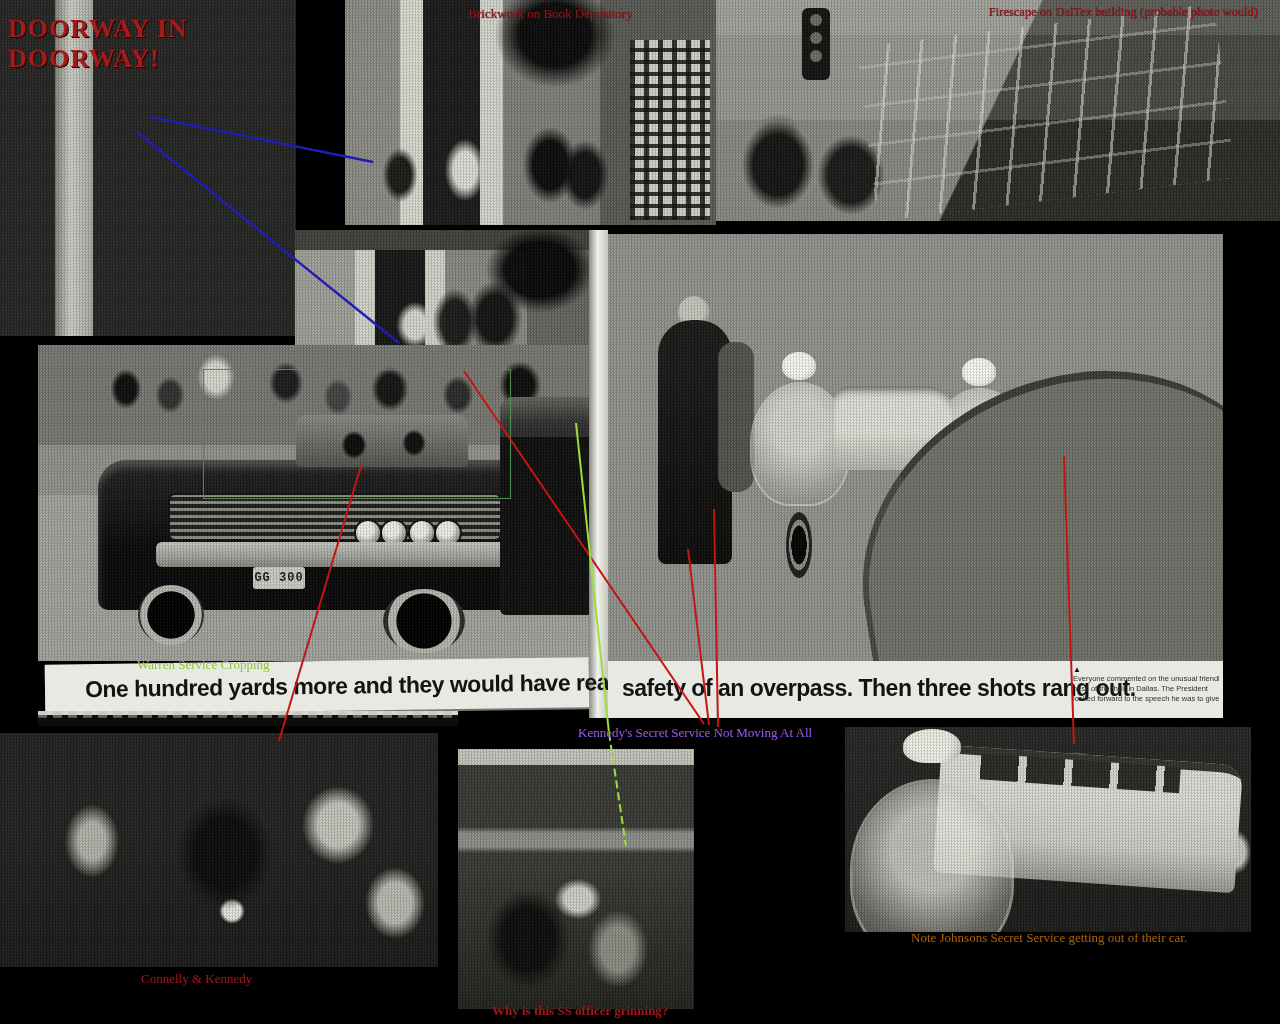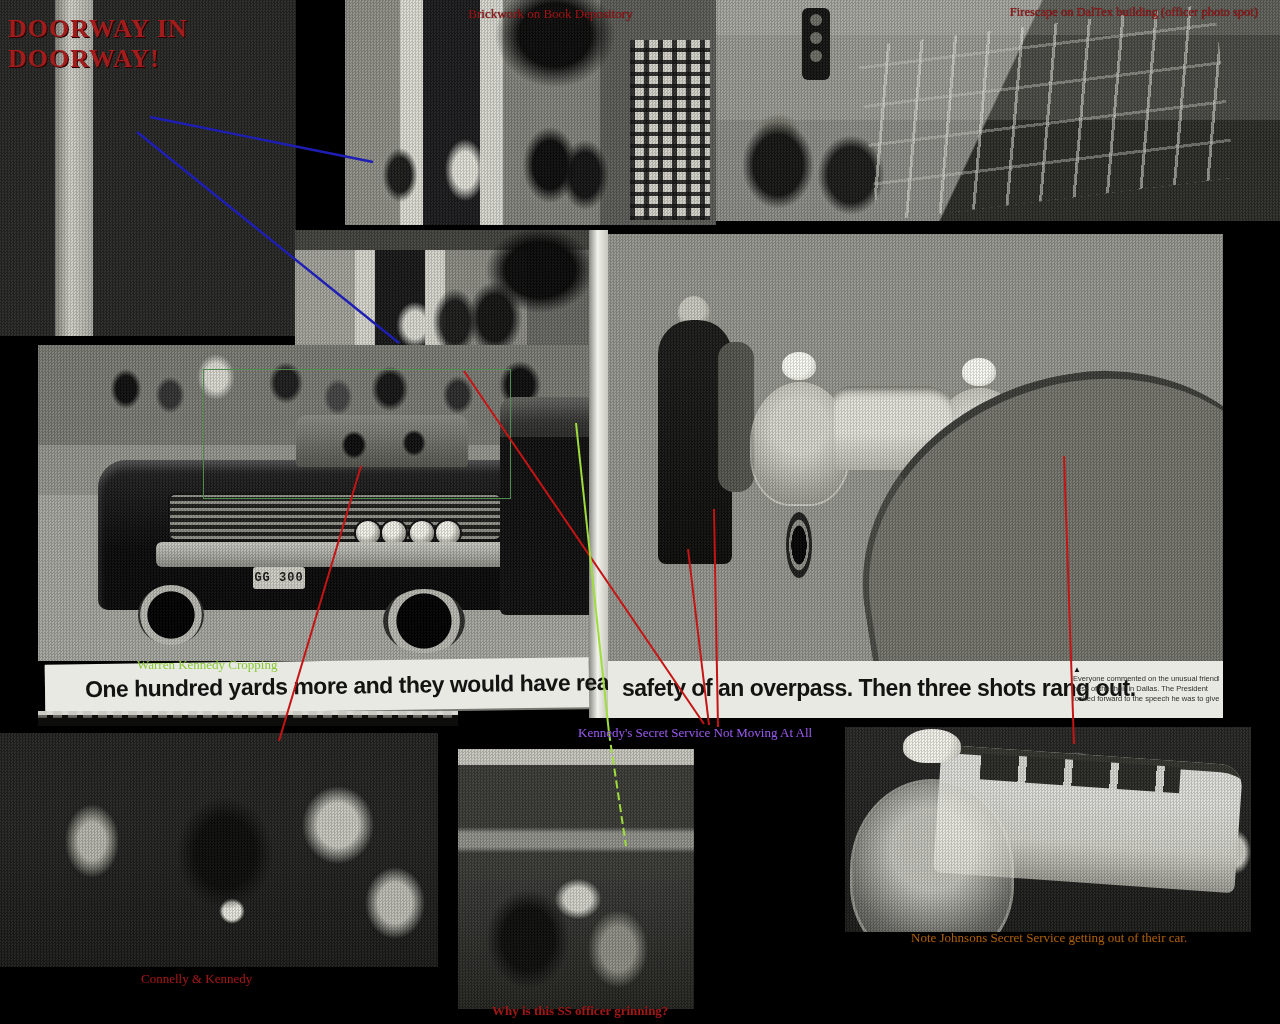--- a/index.html
+++ b/index.html
@@ -227,21 +227,21 @@
   <div class="ann red depo-cap" style="left:345px;width:371px;">Brickwork on Book Depository</div>
 
   <div class="ph daltex">
     <div class="fe"></div>
     <div class="tl">
         <i></i>
         <i></i>
         <i></i>
       </div>
   </div>
-  <div class="ann red daltex-cap">Firescape on DalTex building (officer photo spot)</div>
+  <div class="ann red daltex-cap">Firescape on DalTex building (probable photo would)</div>
 
   <div class="ph sp-upper"></div>
 
   <div class="ph sp-left">
     <div class="limo-body"></div>
     <div class="limo-wind"></div>
     <div class="limo-grille"></div>
     <i class="hl hl1"></i>
     <i class="hl hl2"></i>
     <i class="hl hl3"></i>
@@ -283,21 +283,21 @@
     <span class="big">safety of an overpass. Then three shots rang out.</span>
     <div class="sidecol">
       <div class="tri">▲</div>
       <div class="sline">Everyone commented on the unusual friendli-</div>
       <div class="sline">ness of the their in Dallas. The President</div>
       <div class="sline">looked forward to the speech he was to give in</div>
     </div>
   </div>
 
   <div class="crop-box"></div>
-  <div class="ann green warren-label">Warren Kennedy Cropping</div>
+  <div class="ann green warren-label">Warren Service Cropping</div>
 
   <div class="ph conn"></div>
   <div class="ann red conn-cap">Connelly &amp; Kennedy</div>
 
   <div class="ph grin"></div>
   <div class="ann red grin-cap">Why is this SS officer grinning?</div>
 
   <div class="ph john">
     <div class="jcar"></div>
     <div class="jshield"></div>

